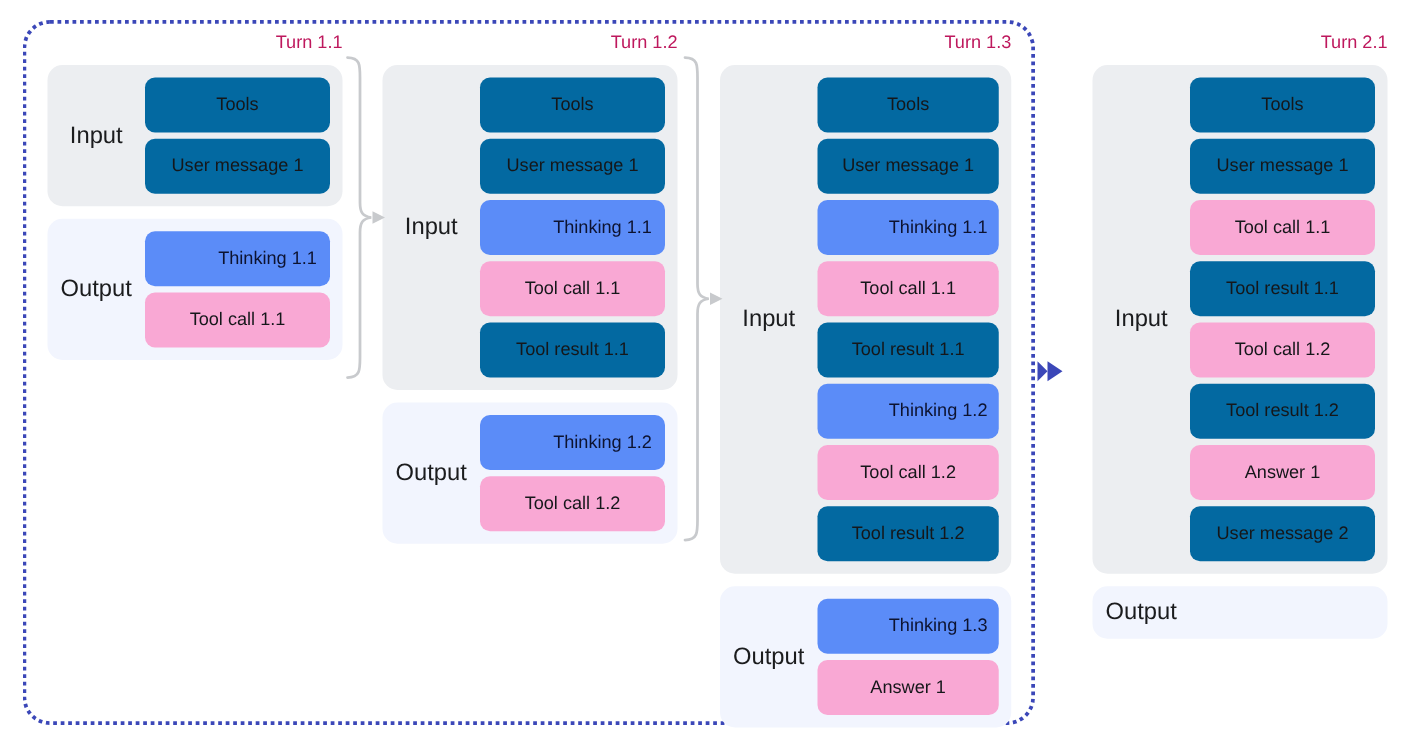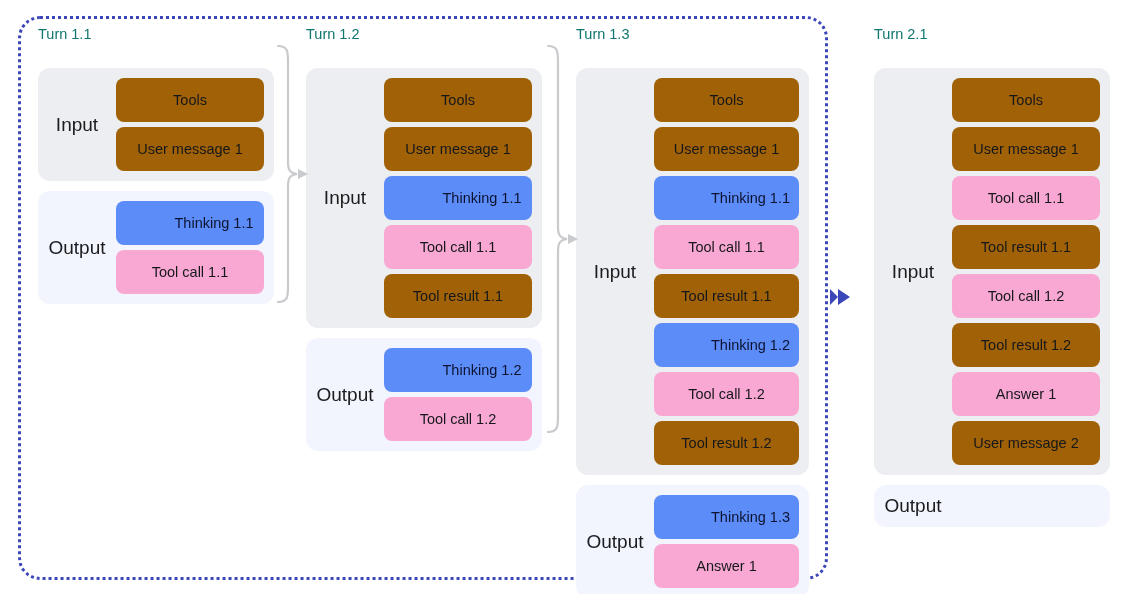--- a/index.html
+++ b/index.html
@@ -33,26 +33,26 @@
     pointer-events: none;
   }
 
   .column {
     position: absolute;
     top: 0;
     width: 250px;
   }
 
   .turn-title {
-    text-align: left;
+    text-align: right;
     font-size: 14.5px;
-    color: #0f766e;
+    color: #be185d;
     line-height: 20px;
     height: 20px;
-    margin-bottom: 24px;
+    margin-bottom: 8px;
   }
 
   .panel {
     position: relative;
     border-radius: 12px;
     padding: 10px 10px 10px 0;
     box-sizing: border-box;
     display: flex;
     align-items: center;
   }
@@ -78,21 +78,21 @@
     height: 44px;
     border-radius: 8px;
     display: flex;
     align-items: center;
     justify-content: center;
     font-size: 14.5px;
     color: #15171a;
     box-sizing: border-box;
     white-space: nowrap;
   }
-  .block.gray      { background: #a16207; }
+  .block.gray      { background: #0369a1; }
   .block.blue-dark { background: #5b8cf8; color: #0d1330; padding-left: 48px; }
   .block.blue-lite { background: #f9a8d4; }
 
   
   .brace { position: absolute; pointer-events: none; }
   .brace svg { display: block; overflow: visible; }
 
   
   #turn-arrow { position: absolute; pointer-events: none; }
 </style>

